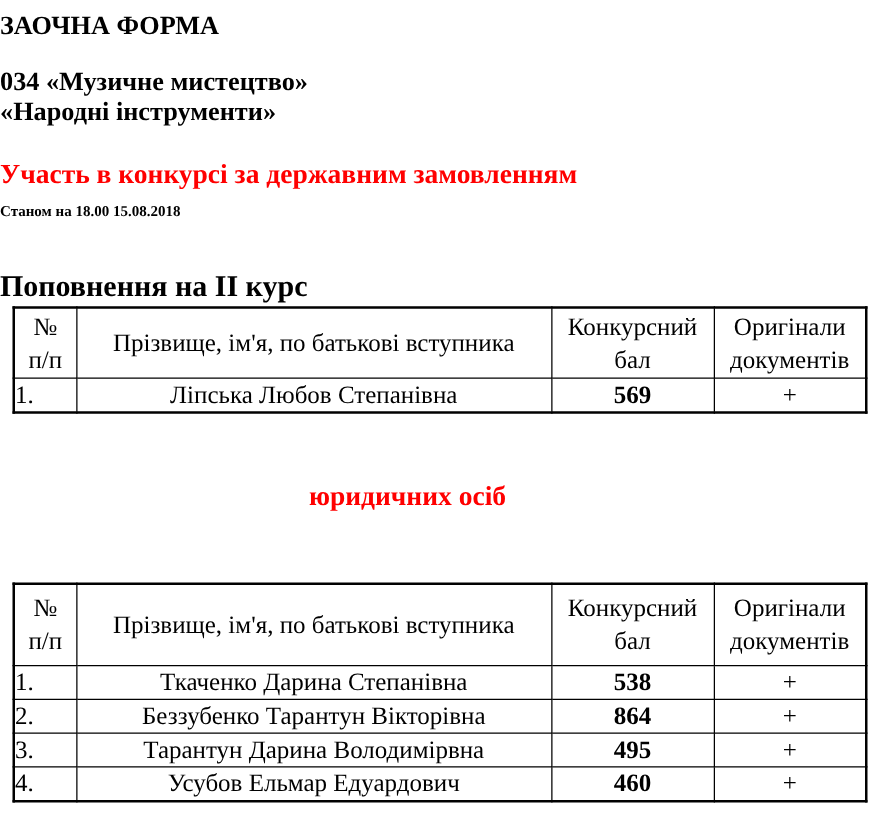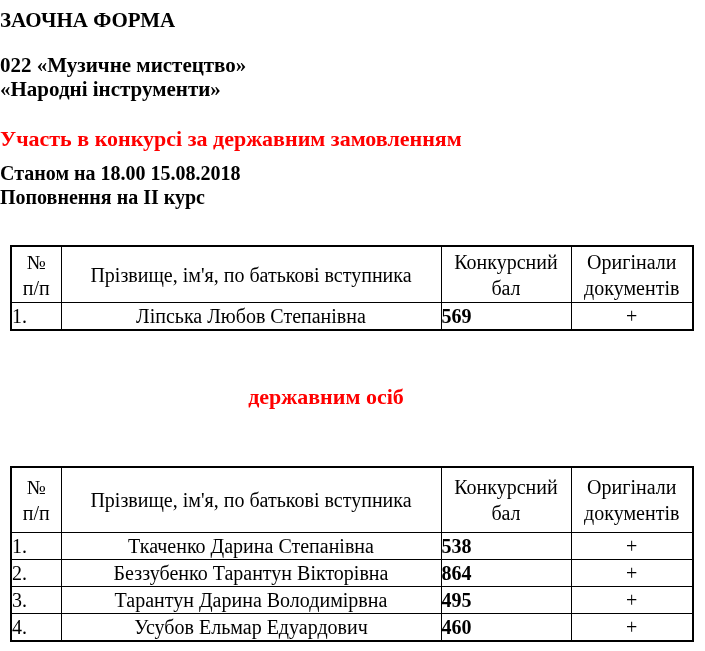--- a/index.html
+++ b/index.html
@@ -48,27 +48,27 @@
     width: 632px;
   }
   .red-2 {
     top: 371px;
     left: 0;
     width: 652px;
     text-align: center;
   }
   .as-of {
     top: 162px;
-    font-size: 20px;
+    font-size: 12px;
     font-weight: bold;
     font-family: Liberation Serif, serif;
   }
   .replenish {
-    top: 186px;
-    font-size: 20px;
+    top: 217px;
+    font-size: 24px;
     font-weight: bold;
   }
 
   table.doc-table {
     position: absolute;
     left: 10px;
     width: 682px;
     border-collapse: collapse;
     table-layout: fixed;
     font-size: 20px;
@@ -91,30 +91,30 @@
     vertical-align: middle;
     line-height: 26px;
     font-weight: normal;
   }
   .table-1 tr.header-row td { height: 55px; }
   .table-2 tr.header-row td { height: 64px; }
 
   tr.data-row td { height: 26px; line-height: 26px; }
   td.cell-num  { text-align: left; padding-left: 7px; }
   td.cell-name { text-align: center; padding-left: 8px; }
-  td.cell-score{ text-align: left; font-weight: bold; }
+  td.cell-score{ text-align: center; font-weight: bold; }
   td.cell-orig { text-align: center; }
 </style>
 </head>
 <body>
 
 <div class="abs center-col form-title">ЗАОЧНА ФОРМА</div>
 
 <div class="abs center-col program-block">
-  <div>022 «Музичне мистецтво»</div>
+  <div>034 «Музичне мистецтво»</div>
   <div>«Народні інструменти»</div>
 </div>
 
 <div class="abs center-col red-heading red-1">Участь в конкурсі за державним замовленням</div>
 
 <div class="abs center-col as-of">Станом на 18.00 15.08.2018</div>
 
 <div class="abs center-col replenish">Поповнення на ІІ курс</div>
 
 <table class="doc-table table-1">
@@ -137,21 +137,21 @@
   <tr class="data-row">
     <td class="cell-num">1.</td>
     <td class="cell-name">Ліпська Любов Степанівна</td>
     <td class="cell-score">569</td>
     <td class="cell-orig">+</td>
   </tr>
 </tbody>
   </table>
 
 <div class="abs red-heading red-2">
-  <div>державним осіб</div>
+  <div>юридичних осіб</div>
 </div>
 
 <table class="doc-table table-2">
   <colgroup>
     <col class="col-num">
       <col class="col-name">
       <col class="col-score">
       <col class="col-orig">
   </colgroup>
   <tbody>

